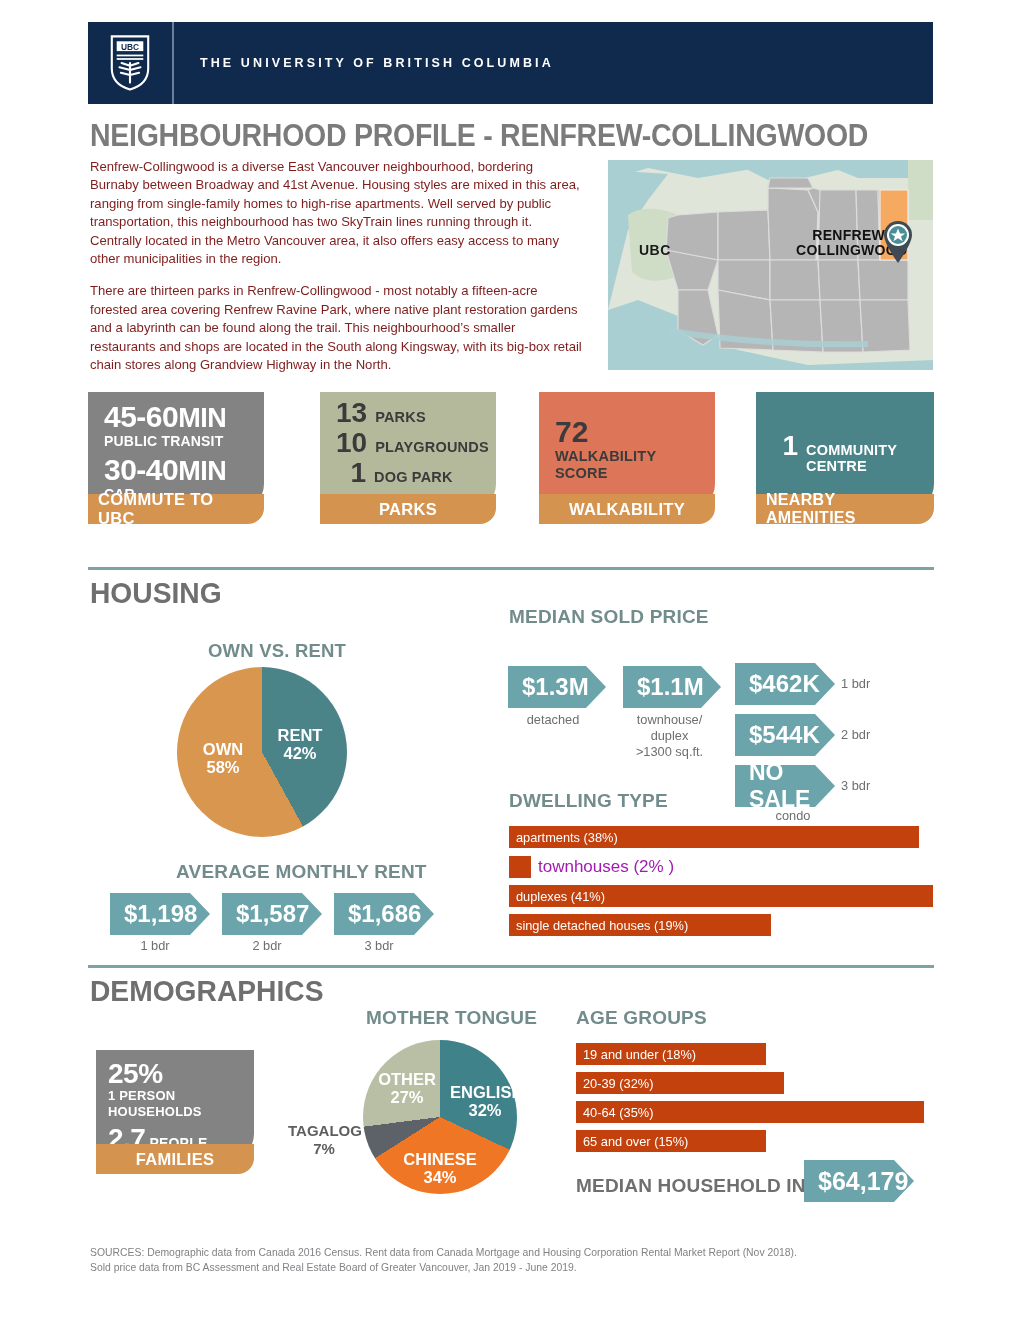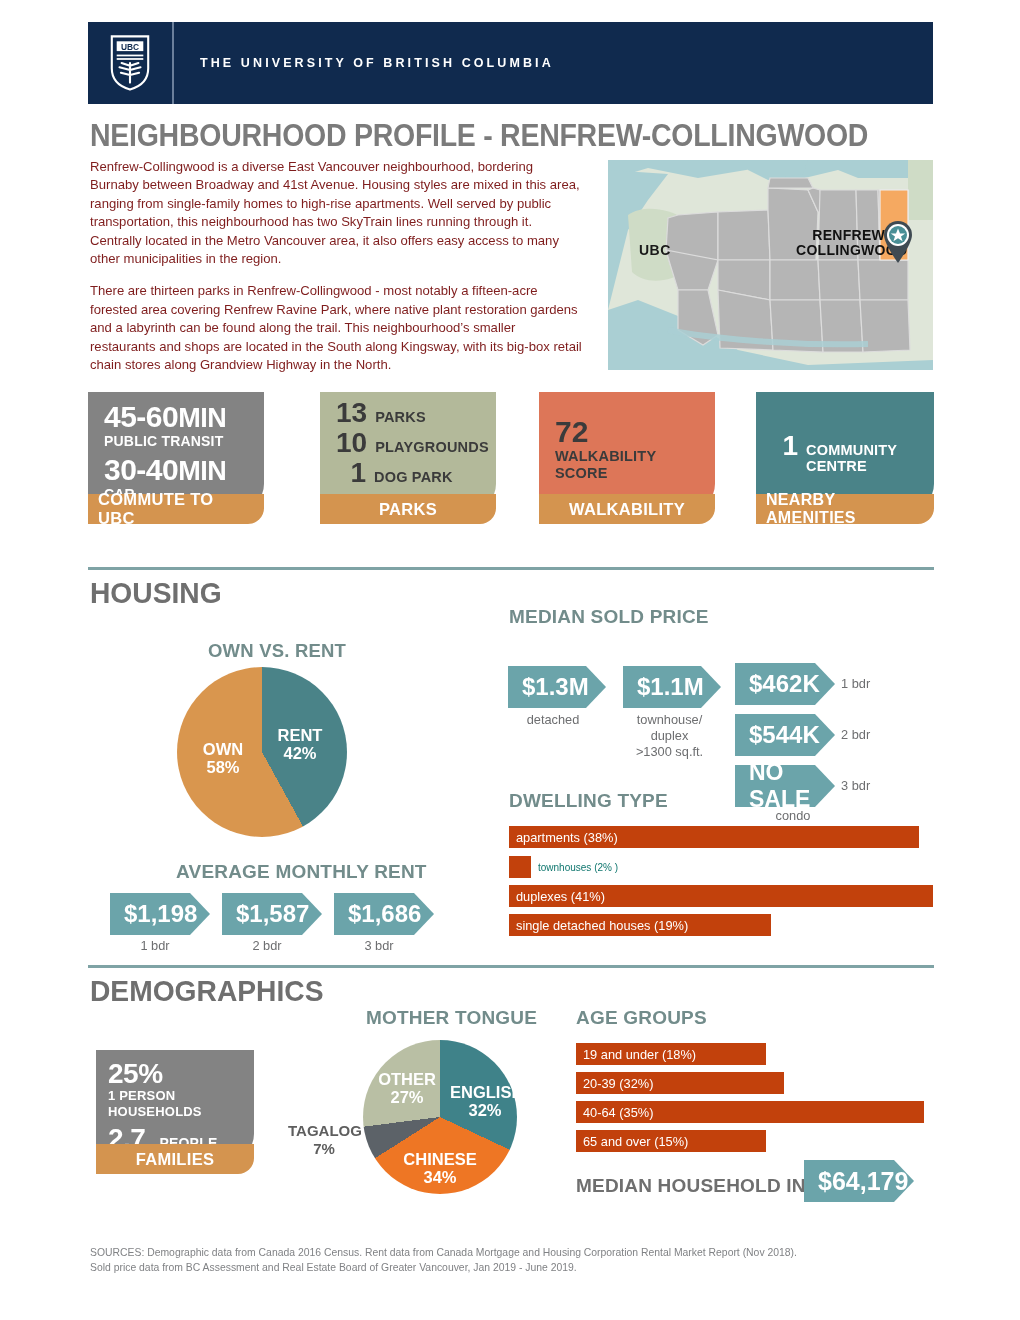--- a/index.html
+++ b/index.html
@@ -159,21 +159,21 @@
     line-height: 16px;
   }
 
   
   .hbar {
     position: absolute; height: 22px; background: #c2410c;
     color: #fff; font-size: 12.8px; display: flex; align-items: center;
     padding-left: 7px; white-space: nowrap;
   }
   .hbar-ext {
-    position: absolute; font-size: 10px; color: #0f766e;
+    position: absolute; font-size: 17px; color: #a21caf;
     display:flex; align-items:center; height:22px; white-space: nowrap;
   }
 
   
   .sources {
     position: absolute; left: 90px; top: 1246px; width: 800px;
     font-size: 10.4px; line-height: 14.5px; color: #808285;
   }
 </style>
 </head>
@@ -357,21 +357,21 @@
   <div class="chip" style="left:334px; top:893px; width:100px;">$1,686</div>
   <div class="chip-cap" style="left:334px; top:938px; width:90px;">3 bdr</div>
 
   <div class="divider" style="top:965px"></div>
   <div class="section-head" style="top:974px">DEMOGRAPHICS</div>
 
   <div class="card" id="card-families" style="position:absolute; left:96px; top:1050px; width:158px; height:112px; background:#838383; border-radius:0 0 28px 0;">
     <div class="card-body" style="padding:10px 0 0 12px">
       <div class="big-time" style="font-size:28px; line-height:28px;">25%</div>
       <div class="sub-label" style="font-size:13px;">1 PERSON HOUSEHOLDS</div>
-      <div style="display:flex; align-items:baseline; gap:14px; margin-top:5px;text-align:right;">
+      <div style="display:flex; align-items:baseline; gap:4px; margin-top:5px;text-align:right;">
         <span class="big-time" style="font-size:28px; line-height:28px;">2.7</span>
         <span class="sub-label" style="font-size:14px;">PEOPLE</span>
       </div>
       <div class="sub-label" style="font-size:13px;">AVG. HOUSEHOLD SIZE</div>
     </div>
     <div class="card-banner" style="left:0; width:158px; bottom:-12px;">FAMILIES</div>
   </div>
 
   <div class="subhead" style="left:366px; top:1007px; font-size:19px">MOTHER TONGUE</div>
   <div class="pie" style="left:363px; top:1040px; width:154px; height:154px;

